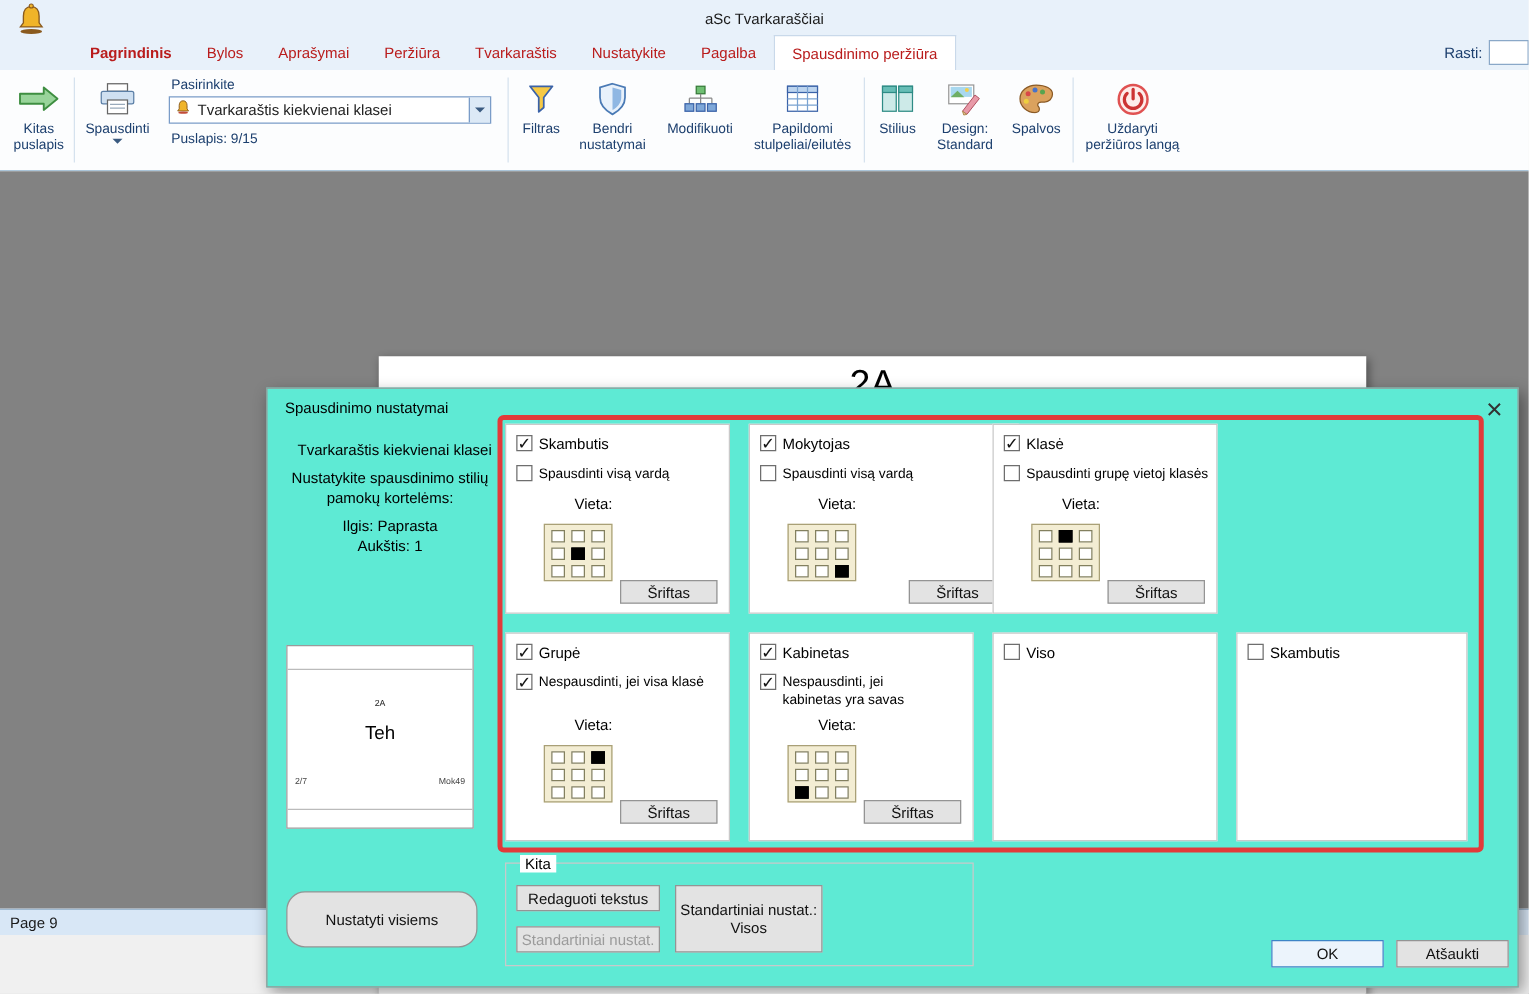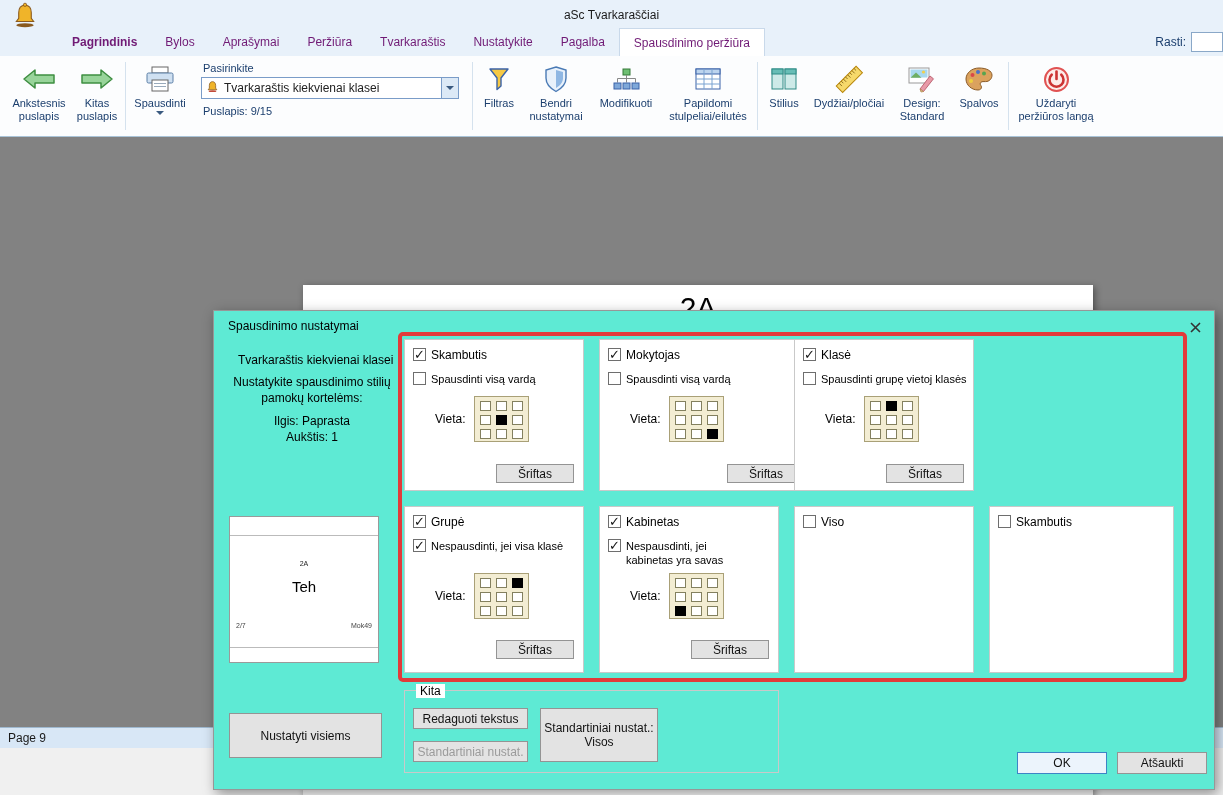--- a/index.html
+++ b/index.html
@@ -6,21 +6,21 @@
   body { width:1223px; height:795px; font-family:"Liberation Sans","DejaVu Sans",sans-serif; cursor:default; }
   .screen { position:relative; width:1223px; height:795px; background:#f0f0f0; overflow:hidden; }
 
   
   .app-window { position:absolute; left:0; top:0; width:1223px; height:748px; background:#fff; }
   .titlebar { position:absolute; top:0; left:0; right:0; height:28px; background:#e8f1fa; }
   .app-title { position:absolute; top:8px; left:0; right:0; text-align:center; font-size:12px; color:#1a1a1a; }
   .logo { position:absolute; left:12px; top:2px; }
 
   .tabbar { position:absolute; top:28px; left:0; right:0; height:28px; background:#e8f1fa; display:flex; align-items:stretch; padding-left:58px; }
-  .tab { display:flex; align-items:center; padding:0 14px; font-size:12px; color:#701a75; }
+  .tab { display:flex; align-items:center; padding:0 14px; font-size:12px; color:#b91c1c; }
   .tab.bold { font-weight:bold; }
   .tab.active { background:#fff; border:1px solid #c9d9ea; border-bottom:none; }
   .find { margin-left:auto; display:flex; align-items:center; gap:5px;justify-content:space-between; }
   .find-label { font-size:12px; color:#1c3f6e; }
   .find-input { width:32px; height:20px; border:1px solid #8aa8c8; background:#fff; outline:none; font-size:12px; }
 
   .ribbon { position:absolute; top:56px; left:0; right:0; height:81px; background:#fcfdfe; border-bottom:1px solid #aac4d8; display:flex; align-items:flex-start; padding:4px 2px 0 6px; }
   .rbtn { display:flex; flex-direction:column; align-items:center; gap:1px; padding:2px 4px; }
   .ricon { height:34px; display:flex; align-items:center; justify-content:center; }
   .rlabel { font-size:11px; color:#1c3f6e; text-align:center; line-height:1.2; }
@@ -68,31 +68,31 @@
   .dlg-hgt { position:absolute; left:12px; top:119px; width:172px; text-align:center; font-size:12px; }
 
   .card-box { position:absolute; left:15px; top:205px; width:150px; height:147px; border:1px solid #9a9a9a; background:#fff; }
   .card { position:absolute; left:0; right:0; top:18px; height:113px; border-top:1px solid #bbb; border-bottom:1px solid #bbb; }
   .card-class { position:absolute; top:24px; left:0; right:0; text-align:center; font-size:7px; color:#222; }
   .card-subject { position:absolute; top:42px; left:0; right:0; text-align:center; font-size:15px; }
   .card-bl { position:absolute; bottom:18px; left:6px; font-size:7px; color:#444; }
   .card-br { position:absolute; bottom:18px; right:6px; font-size:7px; color:#444; }
 
   .btn { font-family:inherit; font-size:12px; background:#e3e3e3; border:1px solid #949494; color:#111; }
-  .setall { position:absolute; left:15px; top:402px; width:153px; height:45px; }
+  .setall { position:absolute; left:15px; top:402px; width:153px; height:45px;border-radius:15px; }
 
   .panel { position:absolute; border:1px solid #c9c9c9; background:#fff; }
   .prow { display:flex; align-items:flex-start; gap:5px; margin:8px 0 0 8px; }
   .prow.subrow { margin-top:10px; }
   .plbl { font-size:12px; white-space:nowrap; }
   .plbl.sub { font-size:11px; padding-top:1px; }
   .plbl.wrap { white-space:normal; width:130px; line-height:1.25; }
   .cb { position:relative; width:13px; height:13px; border:1px solid #6e6e6e; background:#fff; flex:none; }
   .cb.checked::after { content:"✓"; position:absolute; left:0; top:-1px; font-size:13px; line-height:13px; font-weight:bold; color:#141414; }
-  .vieta { position:absolute; left:30px; display:flex; align-items:center; gap:9px; }
+  .vieta { position:absolute; left:30px; display:flex; align-items:flex-end; gap:9px;flex-direction:column; }
   .vlbl { font-size:12px; }
   .pos-grid { width:55px; height:46px; background:#f3edd3; border:1px solid #a9a077; display:grid; grid-template-columns:repeat(3,11px); grid-template-rows:repeat(3,10px); gap:4px 5px; padding:4px 5px; }
   .pos-cell { background:#fff; border:1px solid #83805f; }
   .pos-cell.sel { background:#000; border-color:#000; }
   .sriftas { position:absolute; right:9px; bottom:7px; width:78px; height:19px; }
   .r2p .sriftas { bottom:13px; }
 
   .red-annotation { position:absolute; left:184px; top:21px; width:789px; height:350px; border:4px solid #e23a3a; border-radius:5px; pointer-events:none; z-index:6; }
 
   .kita { position:absolute; left:190px; top:379px; width:375px; height:83px; border:1px solid #c9c9c9; }
@@ -130,28 +130,20 @@
       <span class="tab">Nustatykite</span>
       <span class="tab">Pagalba</span>
       <span class="tab active">Spausdinimo peržiūra</span>
       <span class="find">
         <span class="find-label">Rasti:</span>
         <input class="find-input" style="">
       </span>
     </div>
 
     <div class="ribbon">
-      <div class="rbtn w64">
-        <span class="ricon">
-          <svg width="34" height="22" viewBox="0 0 34 22">
-              <path d="M13 2 L2 11 L13 20 L13 15 L32 15 L32 7 L13 7 Z" fill="#98d49a" stroke="#3e8e41" stroke-width="1.5" stroke-linejoin="round"></path>
-            </svg>
-        </span>
-        <span class="rlabel">Ankstesnis puslapis</span>
-      </div>
       <div class="rbtn w48">
         <span class="ricon">
           <svg width="34" height="22" viewBox="0 0 34 22">
               <path d="M21 2 L32 11 L21 20 L21 15 L2 15 L2 7 L21 7 Z" fill="#98d49a" stroke="#3e8e41" stroke-width="1.5" stroke-linejoin="round"></path>
             </svg>
         </span>
         <span class="rlabel">Kitas puslapis</span>
       </div>
       <div class="rsep"></div>
       <div class="rbtn w60">
@@ -226,31 +218,20 @@
       <div class="rbtn w44">
         <span class="ricon">
           <svg width="26" height="24" viewBox="0 0 26 24">
               <rect x="1" y="2" width="11" height="20" fill="#cdeae8" stroke="#2e8b85"></rect>
               <rect x="1" y="2" width="11" height="5" fill="#67bdb6" stroke="#2e8b85"></rect>
               <rect x="14" y="2" width="11" height="20" fill="#cdeae8" stroke="#2e8b85"></rect>
               <rect x="14" y="2" width="11" height="5" fill="#67bdb6" stroke="#2e8b85"></rect>
             </svg>
         </span>
         <span class="rlabel">Stilius</span>
-      </div>
-      <div class="rbtn w82">
-        <span class="ricon">
-          <svg width="30" height="30" viewBox="0 0 30 30">
-              <g transform="rotate(-45 15 15)">
-                <rect x="1" y="11" width="28" height="9" fill="#f6d96b" stroke="#b8860b"></rect>
-                <path d="M5 11 V15 M8 11 V14 M11 11 V15 M14 11 V14 M17 11 V15 M20 11 V14 M23 11 V15 M26 11 V14" stroke="#8a6a1a" stroke-width="0.9"></path>
-              </g>
-            </svg>
-        </span>
-        <span class="rlabel">Dydžiai/pločiai</span>
       </div>
       <div class="rbtn w60">
         <span class="ricon">
           <svg width="28" height="28" viewBox="0 0 28 28">
               <rect x="1" y="3" width="20" height="15" fill="#fff" stroke="#999"></rect>
               <rect x="2.5" y="4.5" width="17" height="8" fill="#a8d8ef"></rect>
               <path d="M2.5 12.8 L8 7.5 L13.5 12.8 Z" fill="#6fae64"></path>
               <circle cx="15.5" cy="7" r="1.6" fill="#f2cf4a"></circle>
               <path d="M12 24 L22 11 L25.5 13.8 L15.5 26.5 Z" fill="#e89aa8" stroke="#b05060" stroke-width="0.8"></path>
               <path d="M12 24 L13 27 L15.5 26.5 Z" fill="#e8c89a" stroke="#b08a50" stroke-width="0.8"></path>

